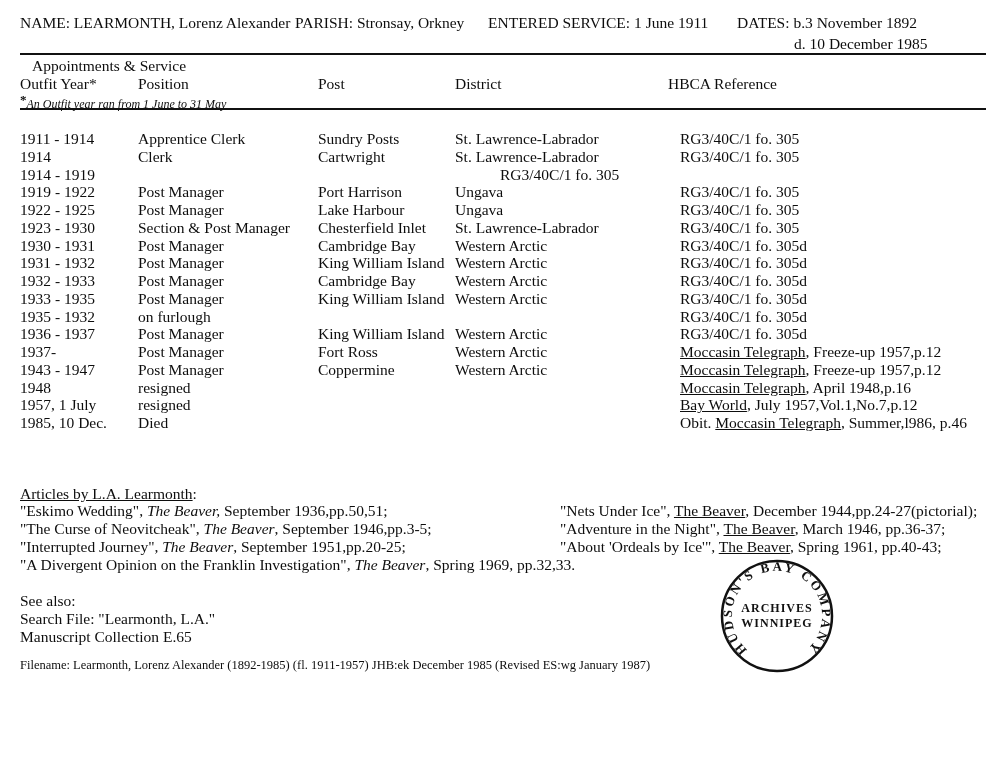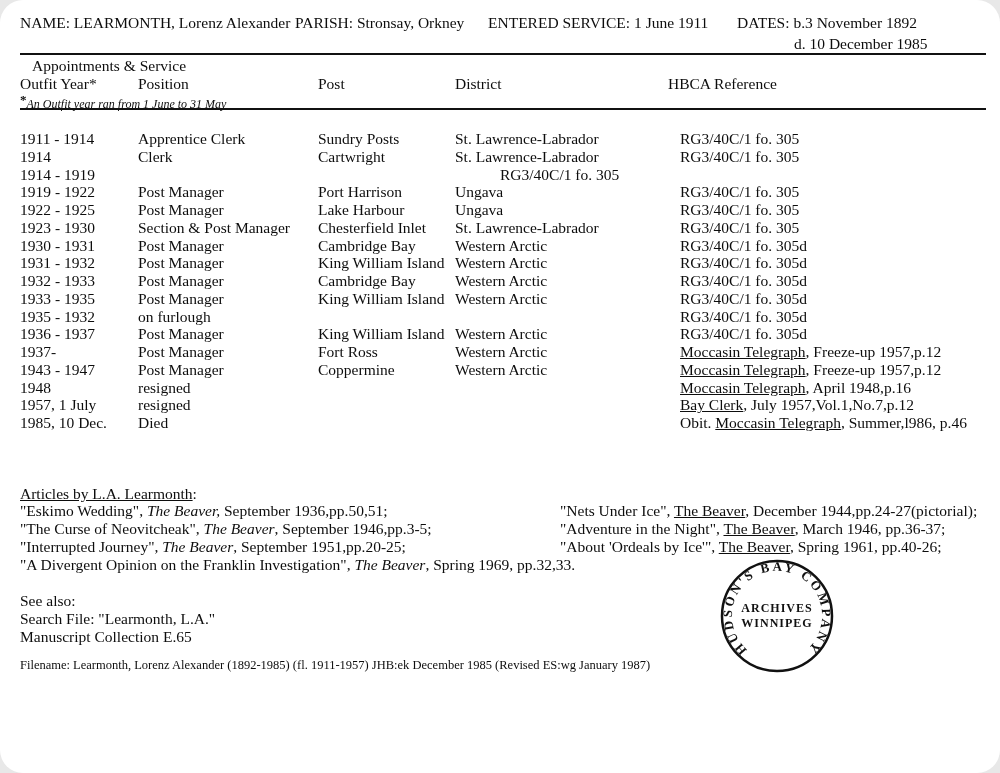--- a/index.html
+++ b/index.html
@@ -4,21 +4,20 @@
 <style>
   html, body { margin: 0; padding: 0; background: #e8e8e8; }
   .page {
     position: relative;
     width: 1000px;
     height: 773px;
     background: #ffffff;
     font-family: "Liberation Serif", "DejaVu Serif", serif;
     color: #0d0d0d;
     overflow: hidden;
-    border-radius: 23px;
   }
   .abs { position: absolute; white-space: nowrap; }
   .t15 { font-size: 15.5px; line-height: 17px; }
   .rule {
     position: absolute;
     left: 20px;
     width: 966px;
     height: 0;
     border-top: 2px solid #111;
   }
@@ -176,21 +175,21 @@
         <div class="c2">resigned</div>
         <div class="c3"></div>
         <div class="c4"></div>
         <div class="c5"><span class="useg">Moccasin Telegraph</span><span>, April 1948,p.16</span></div>
       </div>
       <div class="trow">
         <div class="c1">1957, 1 July</div>
         <div class="c2">resigned</div>
         <div class="c3"></div>
         <div class="c4"></div>
-        <div class="c5"><span class="useg">Bay Clerk</span><span>, July 1957,Vol.1,No.7,p.12</span></div>
+        <div class="c5"><span class="useg">Bay World</span><span>, July 1957,Vol.1,No.7,p.12</span></div>
       </div>
       <div class="trow">
         <div class="c1">1985, 10 Dec.</div>
         <div class="c2">Died</div>
         <div class="c3"></div>
         <div class="c4"></div>
         <div class="c5"><span>Obit. </span><span class="useg">Moccasin Telegraph</span><span>, Summer,l986, p.46</span></div>
       </div>
     </div>
 
@@ -199,21 +198,21 @@
 
   <div class="abs" style="left:20px; top:502px;" id="articles-left">
       <div class="article-line"><span>"Eskimo Wedding", </span><span style="font-style: italic;">The Beaver,</span><span> September 1936,pp.50,51;</span></div>
       <div class="article-line"><span>"The Curse of Neovitcheak", </span><span style="font-style: italic;">The Beaver</span><span>, September 1946,pp.3-5;</span></div>
       <div class="article-line"><span>"Interrupted Journey", </span><span style="font-style: italic;">The Beaver</span><span>, September 1951,pp.20-25;</span></div>
       <div class="article-line"><span>"A Divergent Opinion on the Franklin Investigation", </span><span style="font-style: italic;">The Beaver</span><span>, Spring 1969, pp.32,33.</span></div>
     </div>
   <div class="abs" style="left:560px; top:502px;" id="articles-right">
       <div class="article-line"><span>"Nets Under Ice", </span><span class="useg">The Beaver</span><span>, December 1944,pp.24-27(pictorial);</span></div>
       <div class="article-line"><span>"Adventure in the Night", </span><span class="useg">The Beaver</span><span>, March 1946, pp.36-37;</span></div>
-      <div class="article-line"><span>"About 'Ordeals by Ice'", </span><span class="useg">The Beaver</span><span>, Spring 1961, pp.40-26;</span></div>
+      <div class="article-line"><span>"About 'Ordeals by Ice'", </span><span class="useg">The Beaver</span><span>, Spring 1961, pp.40-43;</span></div>
     </div>
 
   <span class="abs t15" style="left:20px; top:592px;">See also:</span>
   <span class="abs t15" style="left:20px; top:610px;">Search File: "Learmonth, L.A."</span>
   <span class="abs t15" style="left:20px; top:628px;">Manuscript Collection E.65</span>
 
   <span class="abs small-line" style="left:20px; top:658px;">Filename: Learmonth, Lorenz Alexander (1892-1985) (fl. 1911-1957) JHB:ek  December 1985  (Revised ES:wg January 1987)</span>
 
   <svg class="abs stamp-svg" style="left:702px; top:541px;" width="150" height="150" viewBox="0 0 150 150">
     <circle cx="75" cy="75" r="55" fill="none" stroke="#111" stroke-width="2.5"></circle>

